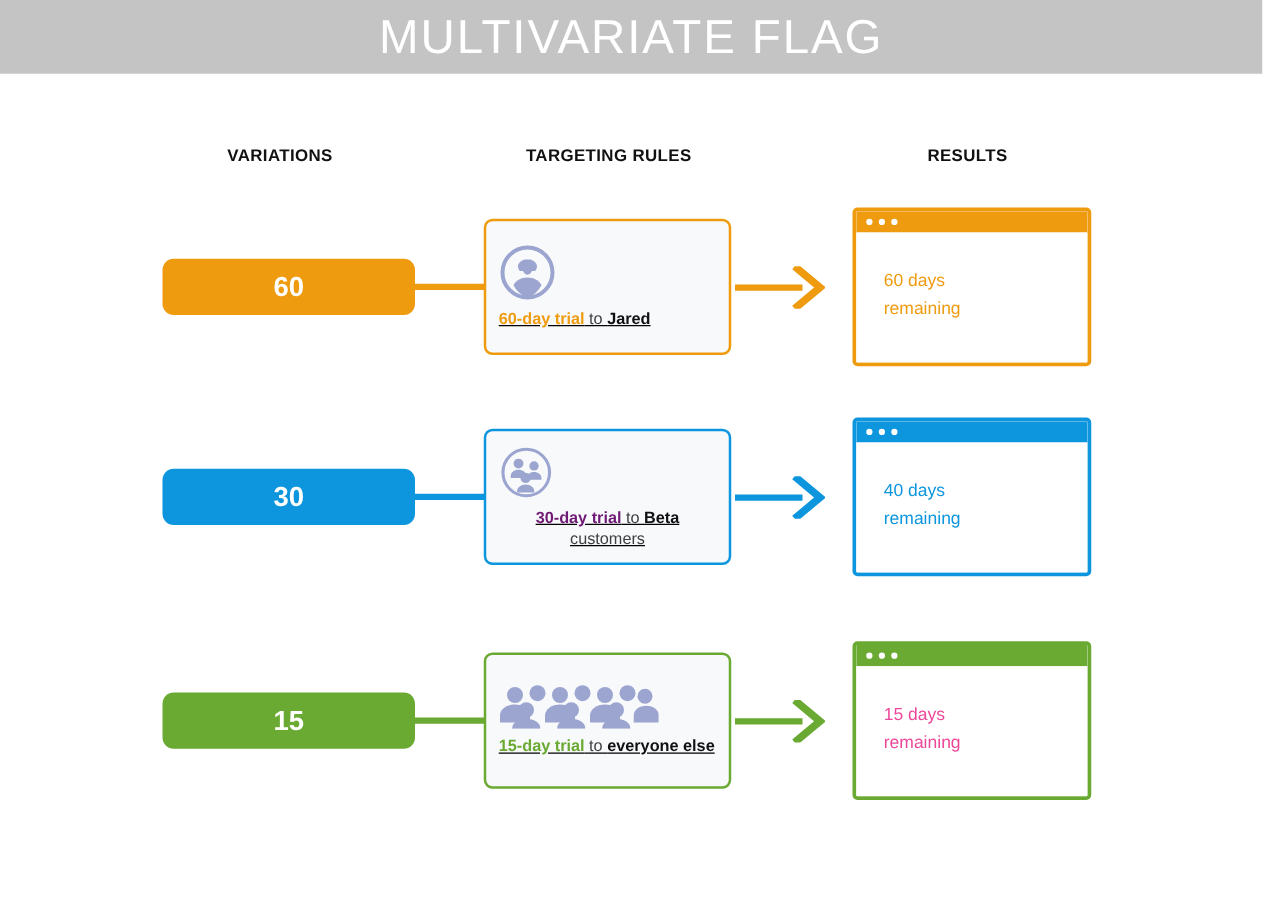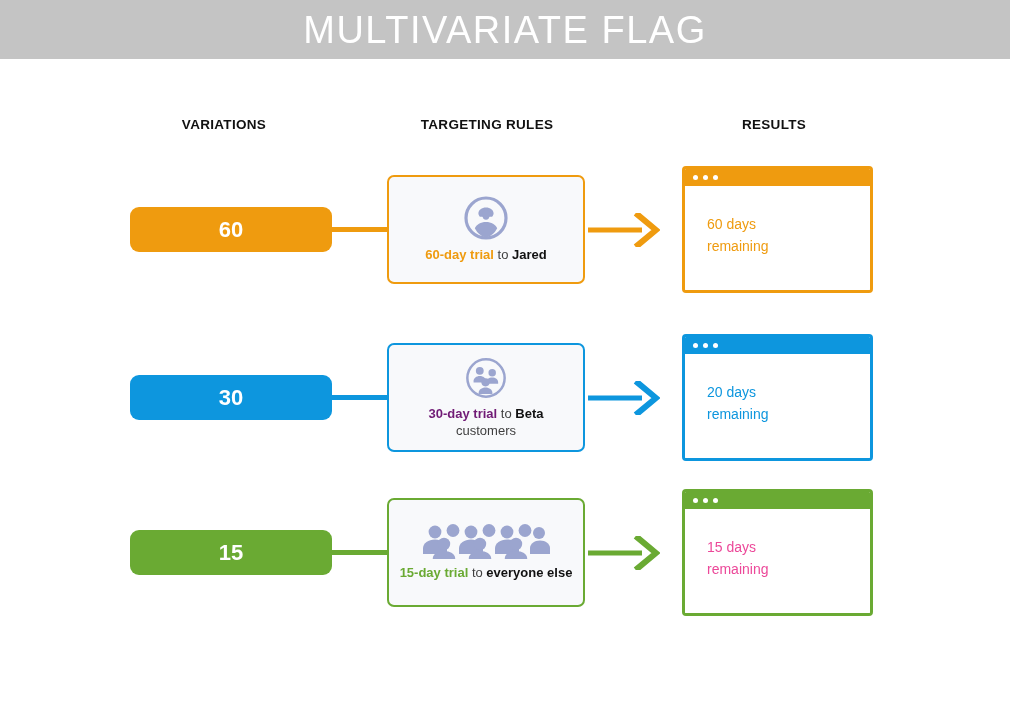--- a/index.html
+++ b/index.html
@@ -60,21 +60,21 @@
     width: 1010px;
   }
   .row {
     position: absolute;
     left: 0;
     width: 890px;
     height: 175px;
   }
   .row-1 { top: 0px; }
   .row-2 { top: 168px; }
-  .row-3 { top: 323px; }
+  .row-3 { top: 347px; }
 
   
   .pill {
     position: absolute;
     left: 130px;
     top: 50px;
     width: 202px;
     height: 45px;
     border-radius: 9px;
     display: flex;
@@ -105,23 +105,24 @@
     top: 18px;
     width: 198px;
     height: 109px;
     background: #f8f9fb;
     border-width: 2px;
     border-style: solid;
     border-radius: 7px;
     box-sizing: border-box;
     display: flex;
     flex-direction: column;
-    align-items: center;
+    align-items: flex-start;
     justify-content: center;
     padding: 6px 10px;
+    text-decoration: underline;
   }
   .rule-icon {
     display: block;
     margin-bottom: 6px;
     line-height: 0;
   }
   .rule-text {
     font-size: 13px;
     line-height: 1.28;
     text-align: center;
@@ -277,21 +278,21 @@
       </svg>
     </span>
 
     <div class="result-window" id="win-1" style="border-color: rgb(13, 150, 222);">
       <div class="window-bar" id="bar-1" style="background: rgb(13, 150, 222);">
         <span class="window-dot"></span>
         <span class="window-dot"></span>
         <span class="window-dot"></span>
       </div>
       <div class="window-body">
-        <span class="result-text" id="res-1" style="color: rgb(13, 150, 222);">20 days
+        <span class="result-text" id="res-1" style="color: rgb(13, 150, 222);">40 days
 remaining</span>
       </div>
     </div>
   </div>
 
   <div class="row row-3">
 
     <div class="pill" id="pill-2" style="background: rgb(106, 170, 51);">
       <span class="pill-label">15</span>
     </div>

